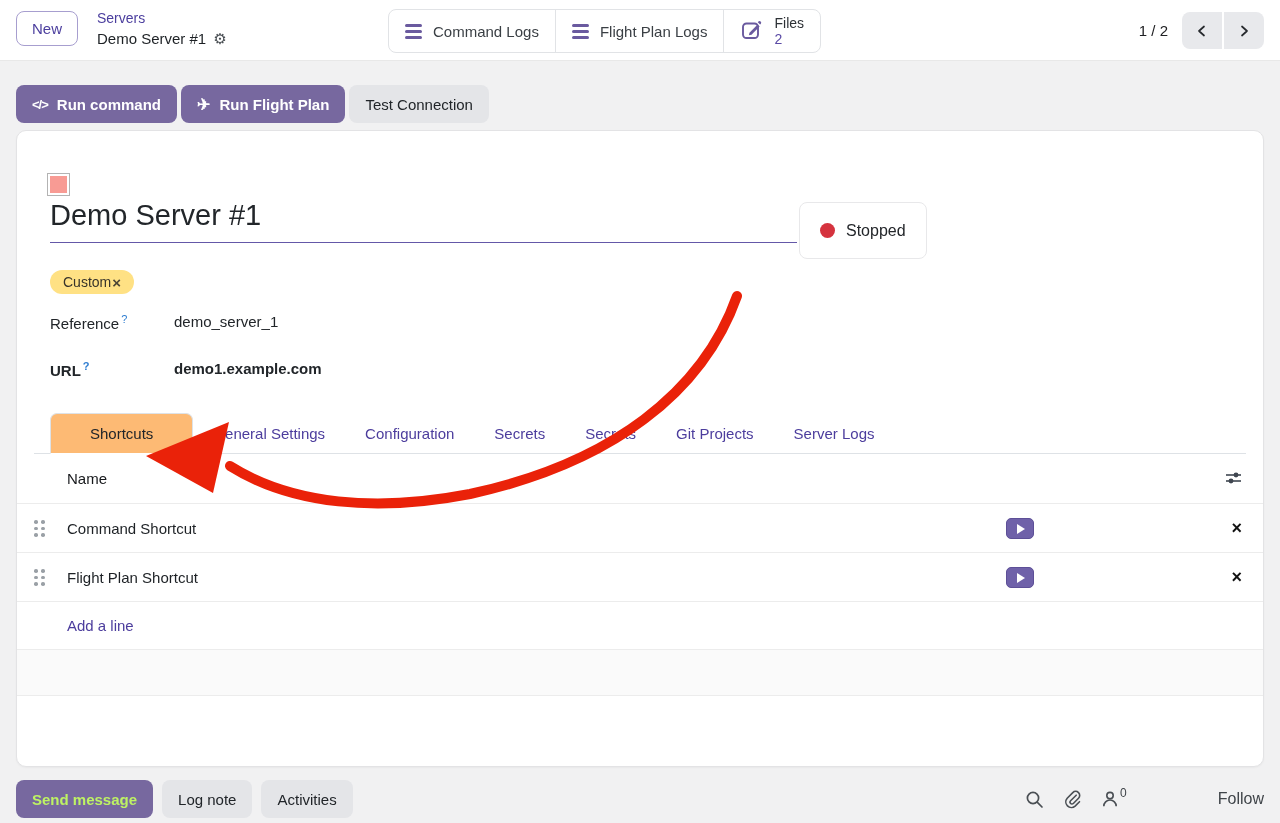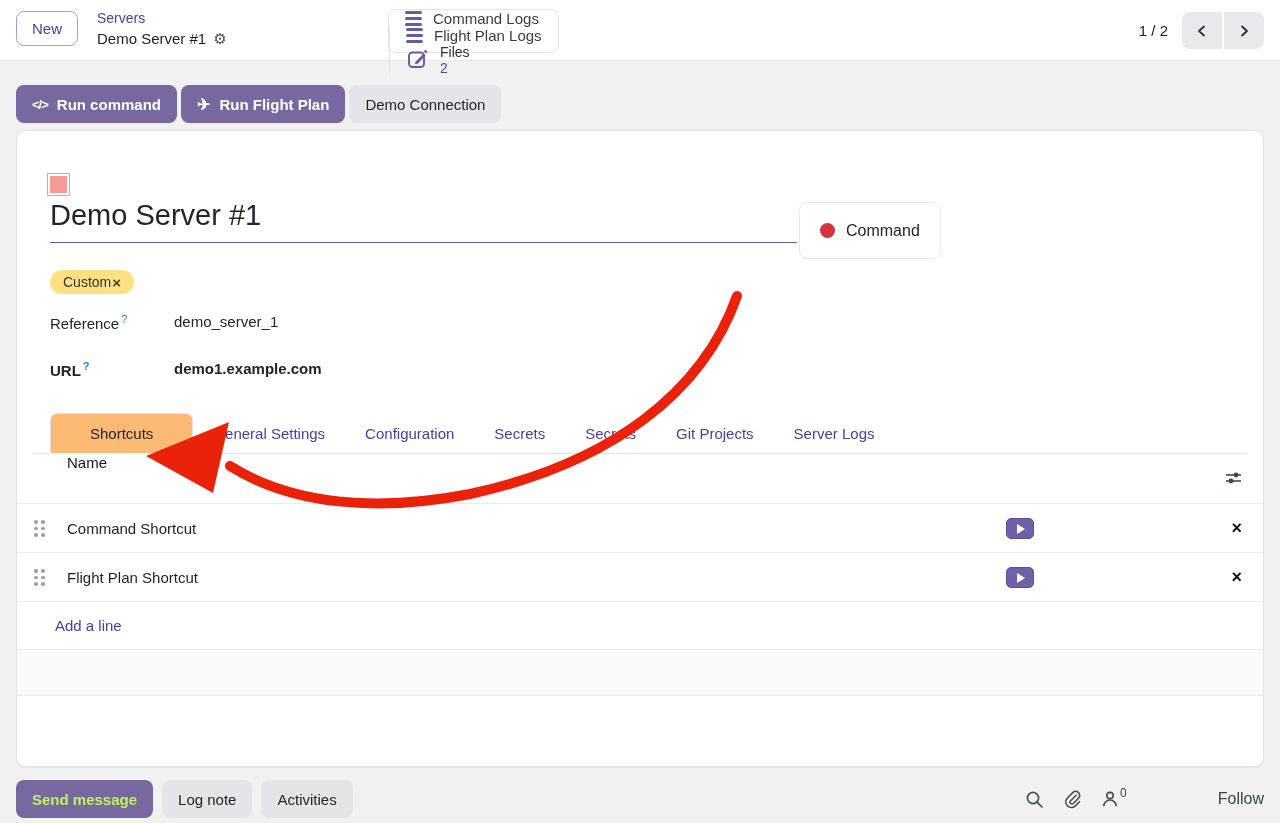--- a/index.html
+++ b/index.html
@@ -24,21 +24,21 @@
     border-radius:8px; padding:8px 15px; font-size:15px; cursor:pointer;
   }
   .breadcrumb { position:absolute; left:97px; top:8px; line-height:1.45; }
   .breadcrumb .parent { color:#4b3e9e; font-size:14px; cursor:pointer; display:block; }
   .breadcrumb .current-row { display:flex; align-items:center; gap:7px; }
   .breadcrumb .current { color:#1d2125; font-size:15px; }
   .gear { color:#4a4f54; font-size:15px; cursor:pointer; }
 
   .stat-group {
     position:absolute; left:388px; top:9px; height:44px;
-    display:flex; background:#fff; border:1px solid #e1e3e6; border-radius:8px;flex-direction:column;
+    display:flex; background:#fff; border:1px solid #e1e3e6; border-radius:8px;
   }
   .stat-btn {
     display:flex; align-items:center; gap:11px; padding:0 16px;
     border-left:1px solid #e1e3e6; cursor:pointer; color:#3a3f44; font-size:15px;
   }
   .stat-btn:first-child { border-left:none; }
   .hamburger { display:flex; flex-direction:column; gap:3px; }
   .hamburger span { width:17px; height:3px; background:#6a5a9f; border-radius:2px; }
   .files-col { display:flex; flex-direction:column; line-height:1.15; }
   .files-col .files-label { color:#2d3136; font-size:14px; }
@@ -95,41 +95,41 @@
 
   
   .tab-bar { position:absolute; left:17px; right:17px; top:279px; height:44px;
     display:flex; align-items:flex-end; border-bottom:1px solid #dee2e6; padding-left:16px; }
   .tab { padding:11px 20px; font-size:15px; color:#4c3d9d; cursor:pointer; white-space:nowrap; }
   .tab.active { background:#fdba74; border:1px solid #dee2e6; border-bottom:1px solid #fff;
     margin-bottom:-1px; border-radius:7px 7px 0 0; color:#212529; padding:11px 39px; }
 
   
   .table { position:absolute; left:0; right:0; top:323px; }
-  .t-header { position:relative; height:50px; display:flex; 
+  .t-header { position:relative; height:50px; display:flex; align-items:center;
     border-bottom:1px solid #ececec; }
   .t-header .col-name { padding-left:50px; font-size:15px; font-weight:500; color:#16181b; cursor:pointer; }
   .opt-cols { position:absolute; right:21px; top:16px; cursor:pointer; }
 
   .t-row { position:relative; height:49px; border-bottom:1px solid #ececec;
     display:flex; align-items:center; background:#fff; }
   .drag-handle { position:absolute; left:17px; top:16px; display:grid;
     grid-template-columns:4px 4px; grid-gap:3px; cursor:grab; }
   .drag-handle i { width:3.5px; height:3.5px; border-radius:50%; background:#9aa0a6; }
   .cell-name { padding-left:50px; font-size:15px; color:#1d2125; cursor:text; }
   .play-btn { position:absolute; left:989px; top:14px; width:28px; height:21px;
     background:#6f61a9; border:1px solid #5d4f97; border-radius:5px; cursor:pointer;
     display:flex; align-items:center; justify-content:center; }
   .play-tri { width:0; height:0; border-left:8px solid #fff;
     border-top:5.5px solid transparent; border-bottom:5.5px solid transparent; margin-left:2px; }
   .row-delete { position:absolute; right:21px; top:13px; font-size:18px; font-weight:700;
     color:#111; cursor:pointer; line-height:22px; }
 
   .t-addline { height:48px; display:flex; align-items:center; border-bottom:1px solid #ececec; }
-  .addline-link { padding-left:38px; color:#4c3d9d; font-size:15px; cursor:pointer; }
+  .addline-link { padding-left:50px; color:#4c3d9d; font-size:15px; cursor:pointer; }
   .t-empty { height:46px; background:#fafafa; border-bottom:1px solid #ececec; }
 
   
   .chatter { position:absolute; left:16px; right:16px; top:780px; display:flex; align-items:center; }
   .chat-btn { border:none; border-radius:8px; height:38px; padding:0 16px; font-size:15px;
     cursor:pointer; font-family:"Liberation Sans",sans-serif; }
   .chat-send { background:#77689f; color:#bef264; font-weight:700; }
   .chat-gray { background:#e4e5e8; color:#212529; margin-left:9px; }
   .chat-right { margin-left:auto; display:flex; align-items:center; gap:19px; }
   .chat-icon { cursor:pointer; display:flex; align-items:flex-start; }
@@ -203,37 +203,37 @@
 <div class="action-row">
   <button class="btn btn-purple">
     <span class="code-icon">&lt;/&gt;</span>
     <span>Run command</span>
   </button>
   <button class="btn btn-purple">
     <span class="plane-icon">✈</span>
     <span>Run Flight Plan</span>
   </button>
   <button class="btn btn-gray">
-    <span>Demo Connection</span>
+    <span>Test Connection</span>
   </button>
 </div>
 
 <div class="sheet">
 
   <div class="swatch">
     <div class="swatch-inner"></div>
   </div>
 
   <div class="title-wrap">
     <div class="title-input">Demo Server #1</div>
   </div>
 
   <div class="status-badge">
     <span class="status-dot"></span>
-    <span class="status-text">Command</span>
+    <span class="status-text">Stopped</span>
   </div>
 
   <div class="tag-row">
     <span class="tag">
       <span>Custom</span>
       <span class="tag-close">×</span>
     </span>
   </div>
 
   <div class="field-row" style="top:182px;">

